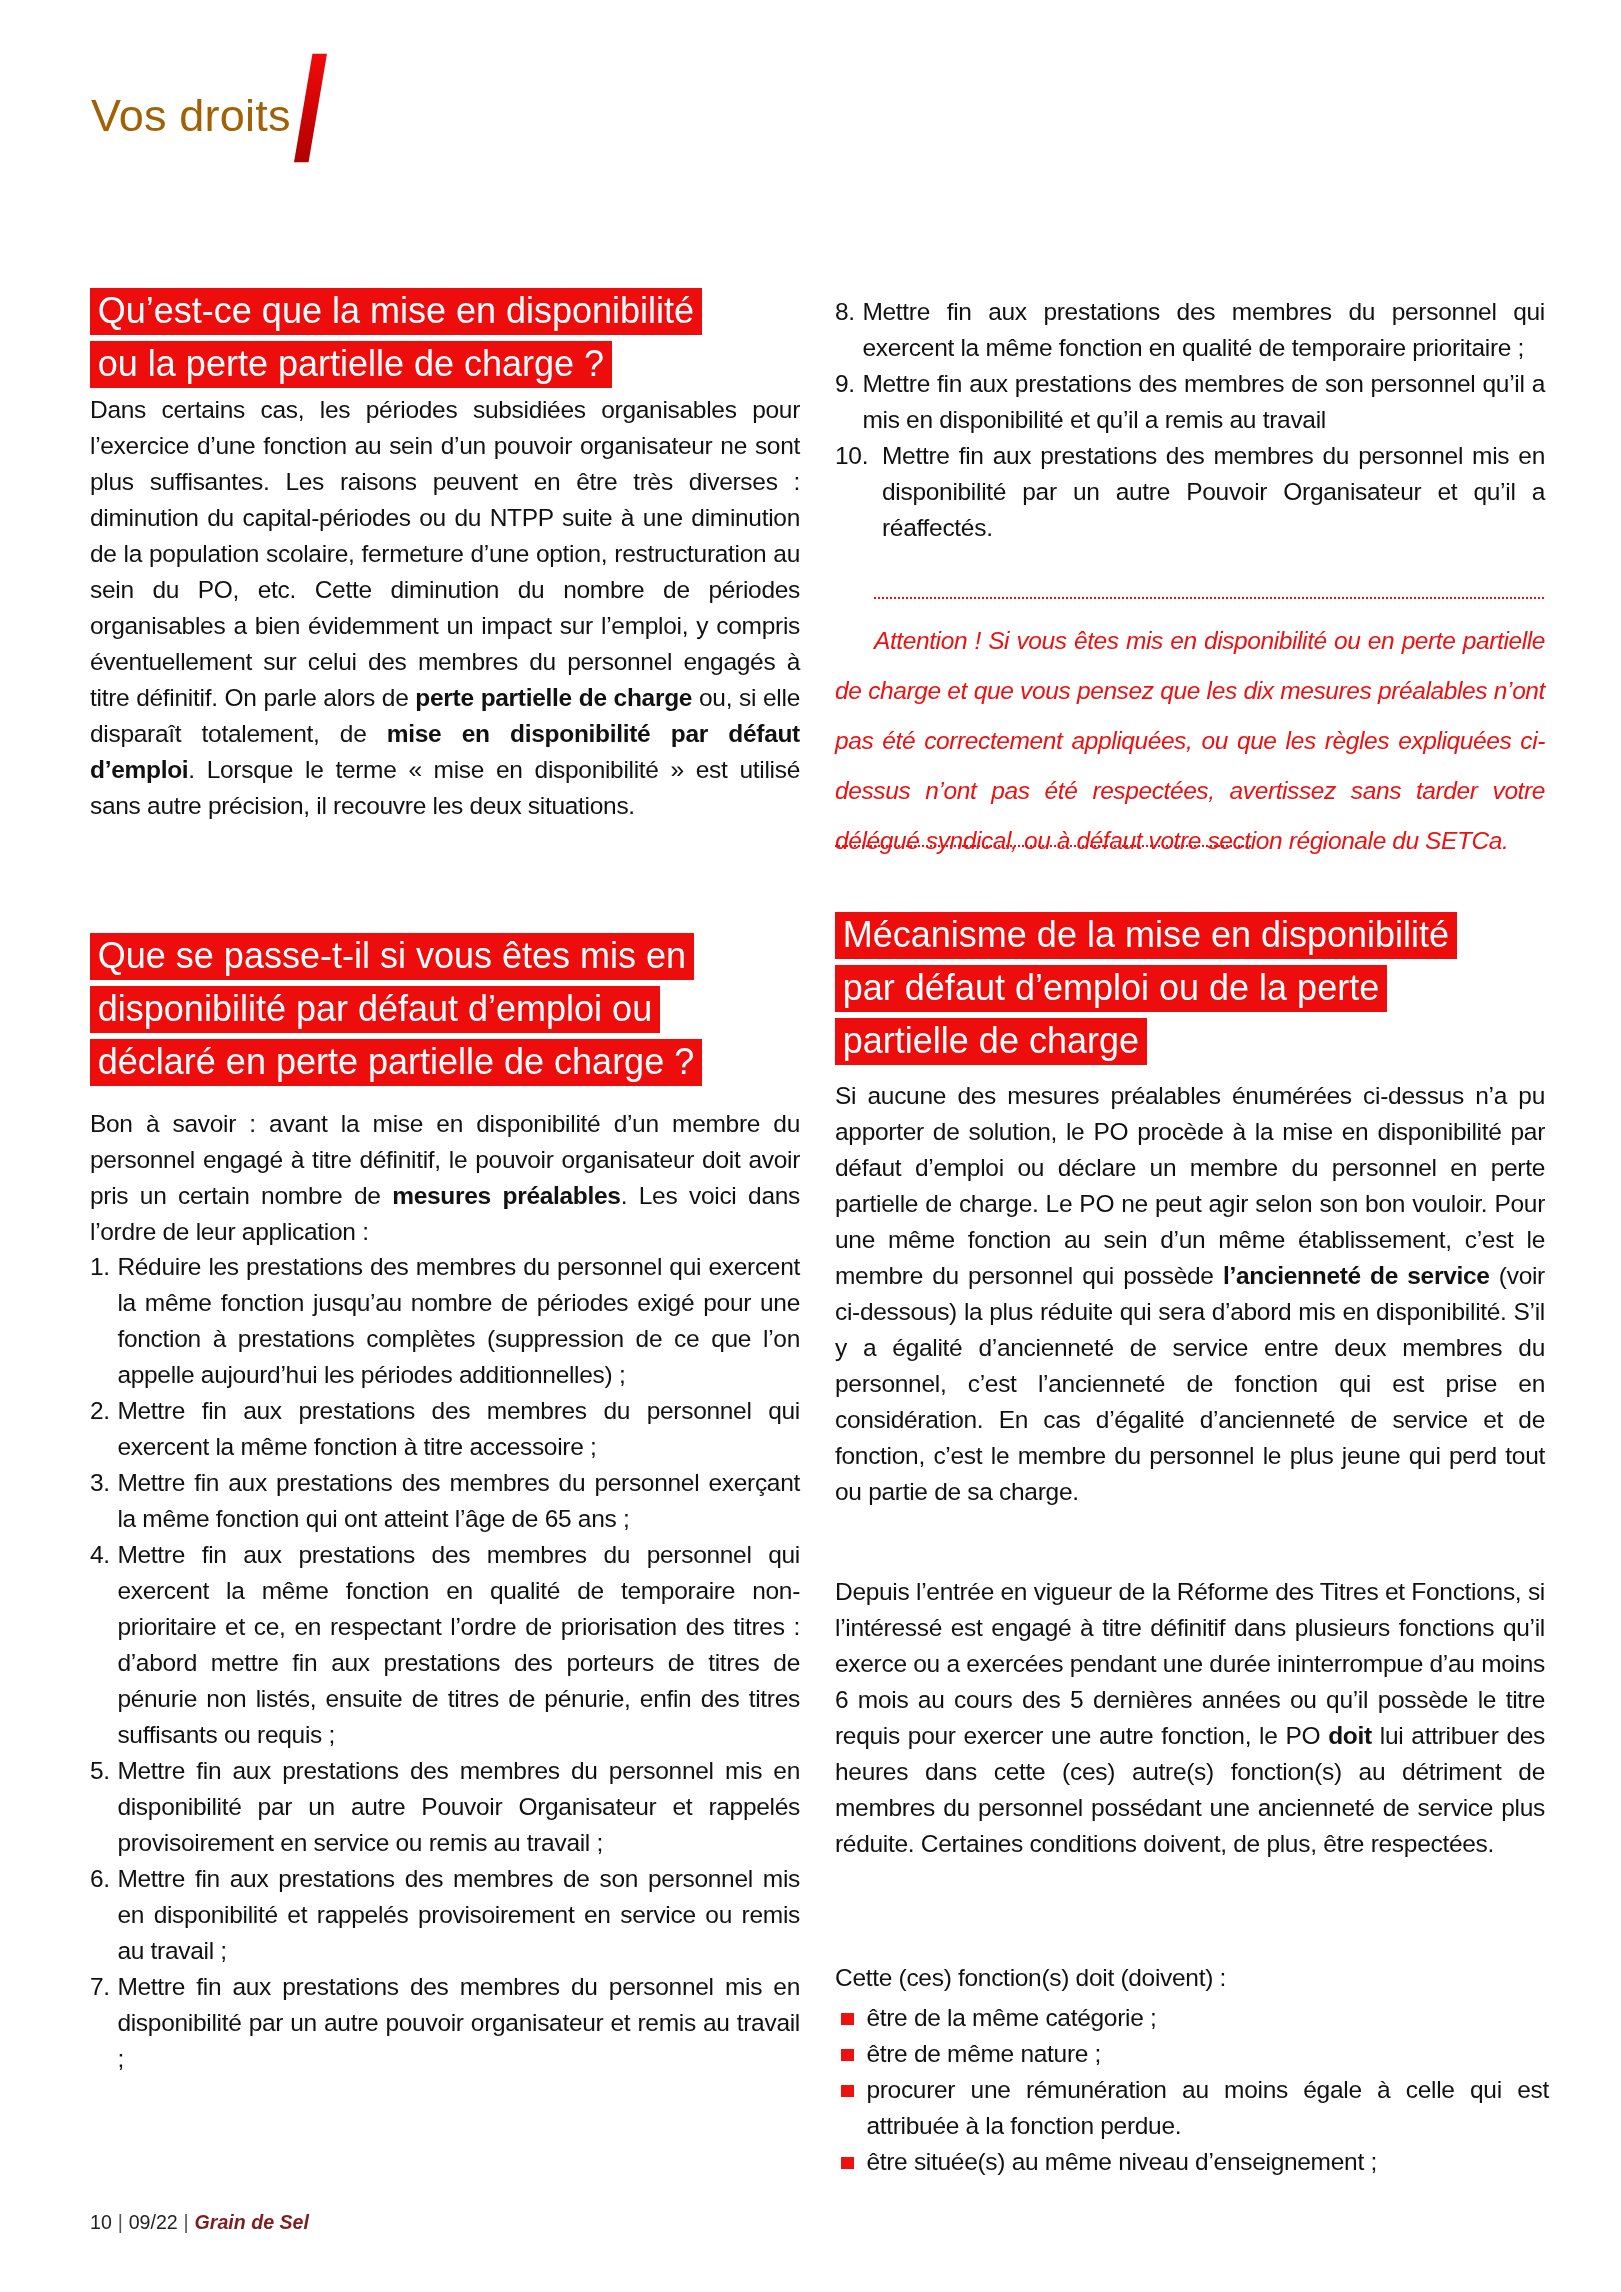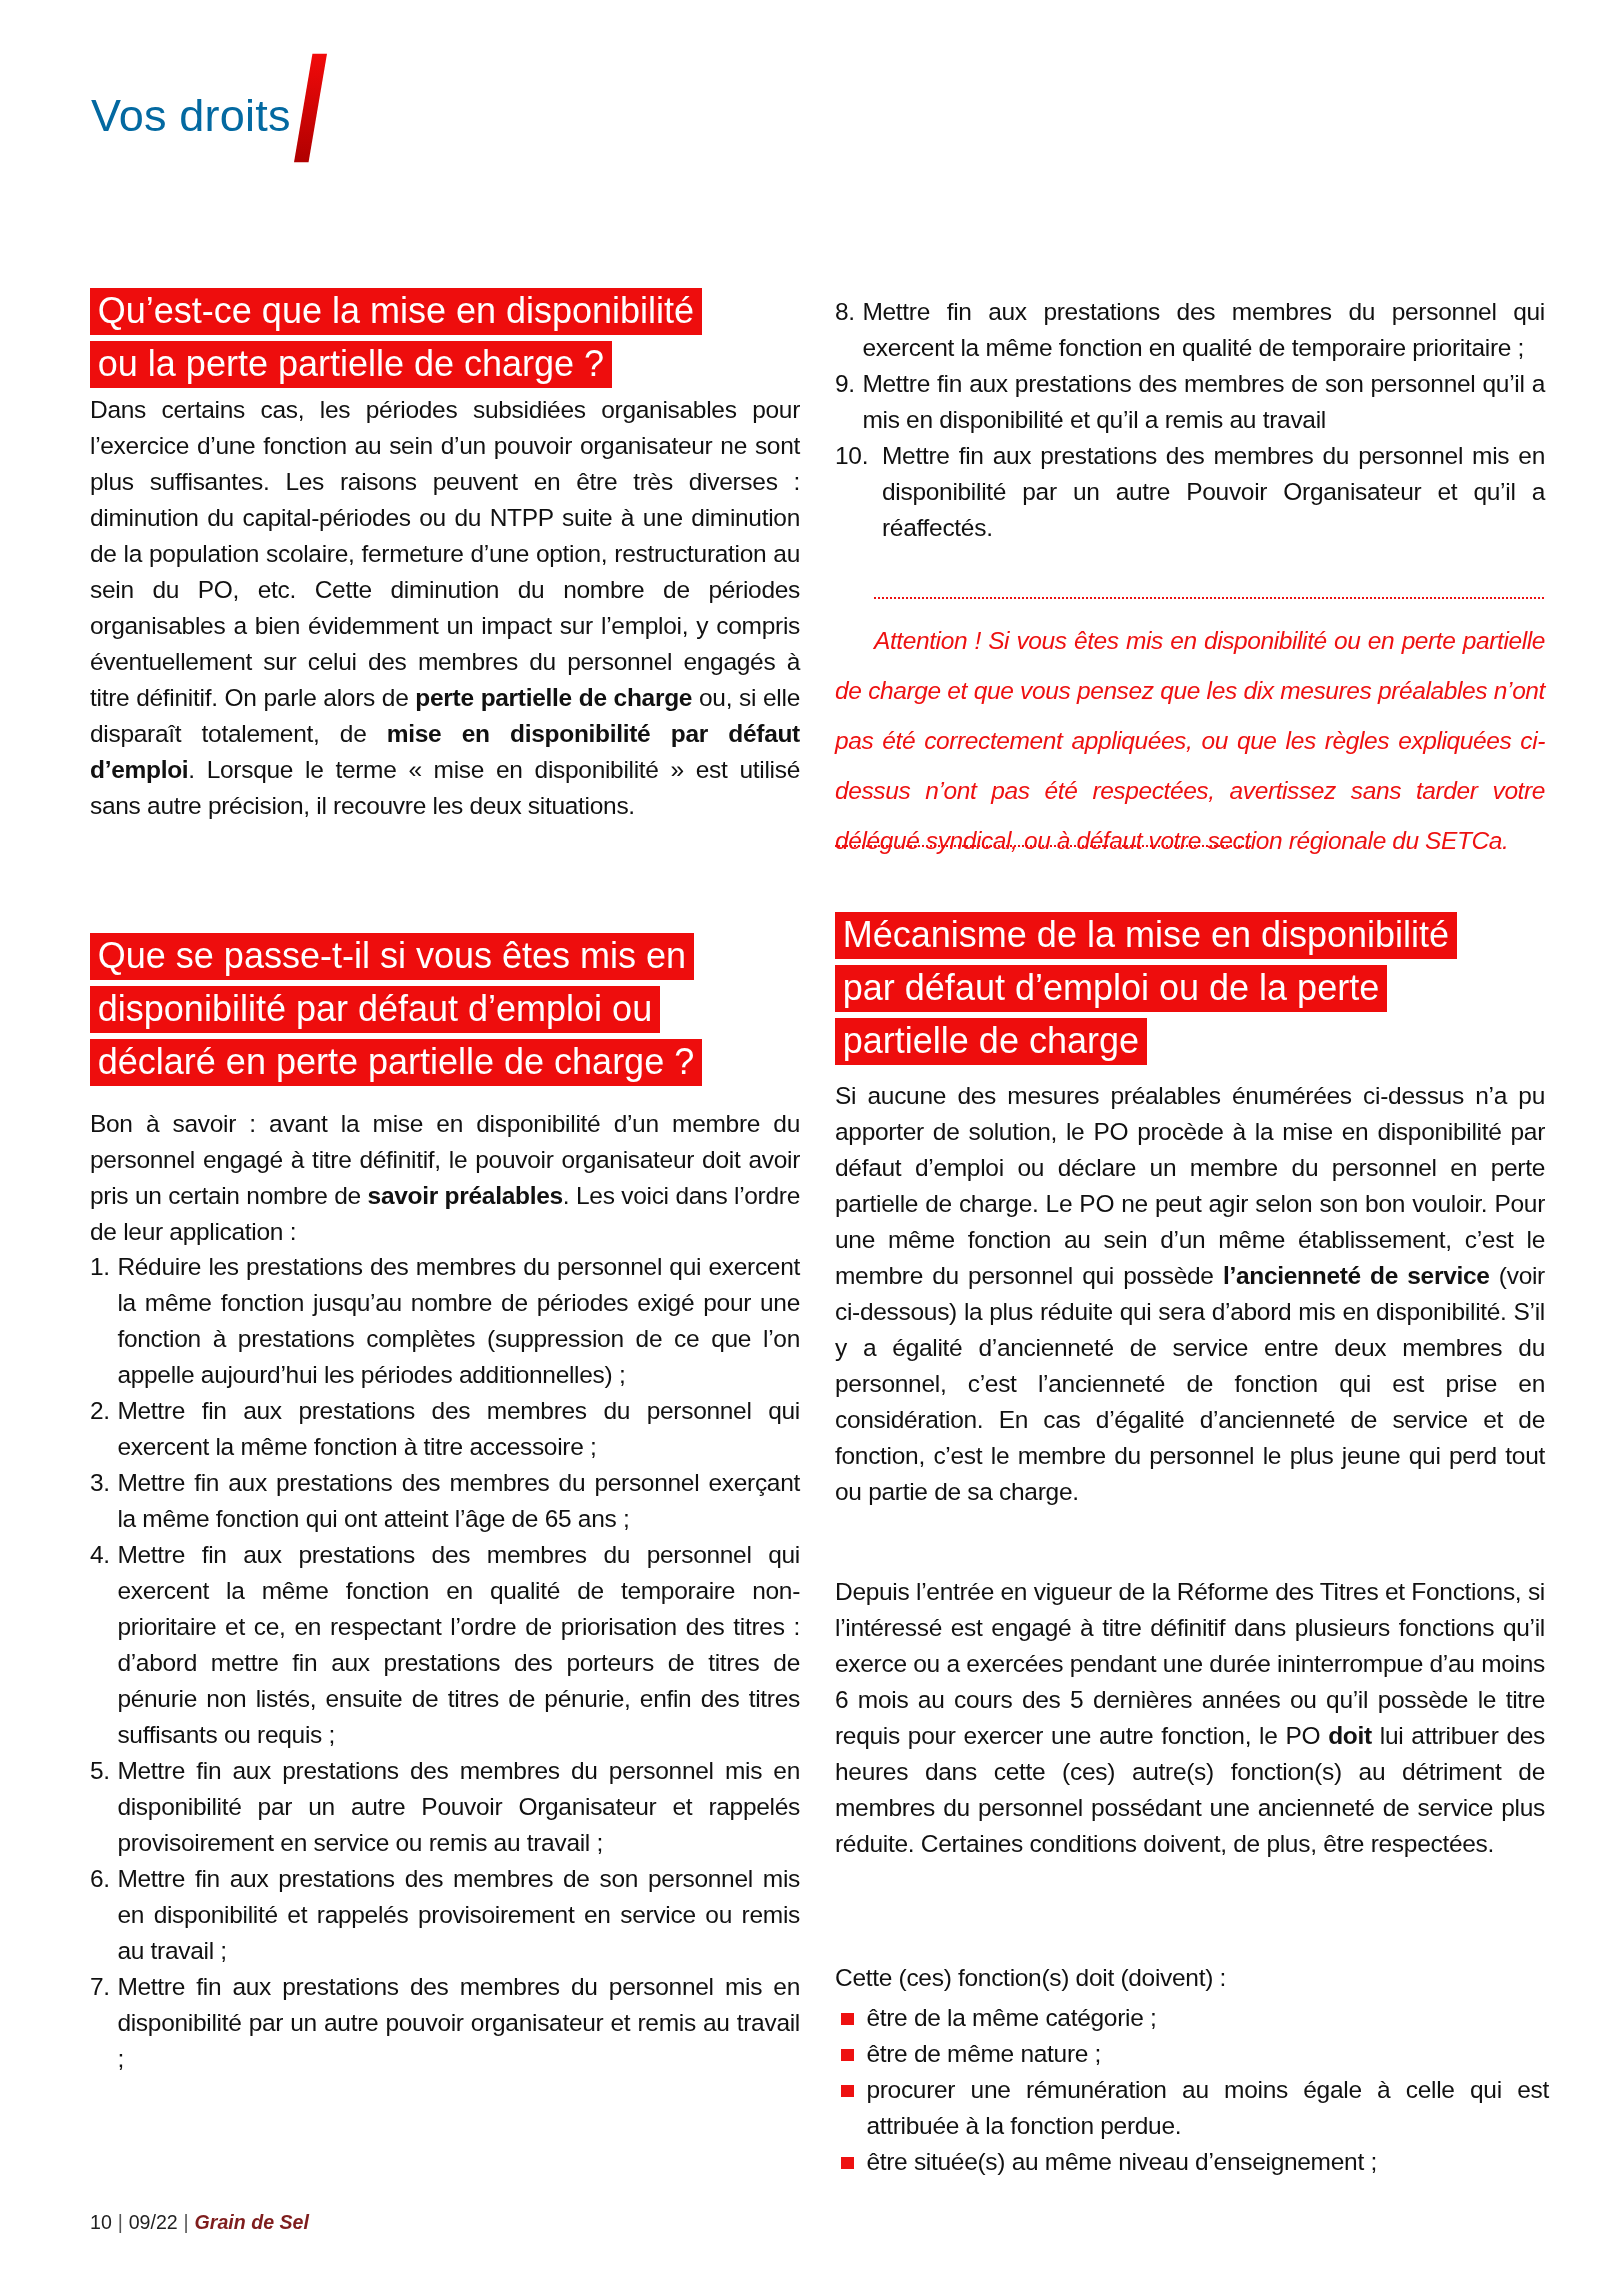--- a/index.html
+++ b/index.html
@@ -1,19 +1,19 @@
 <!DOCTYPE html>
 <html><head>
 <meta charset="utf-8">
 <style>
   html, body { margin: 0; padding: 0; background: #ffffff; }
   body { width: 1621px; height: 2293px; position: relative; overflow: hidden;
          font-family: "Liberation Sans", sans-serif; color: #111; }
   .header { position: absolute; left: 91px; top: 53px; height: 118px; }
-  .header-title { position: absolute; left: 0; top: 37px; font-size: 45px; color: #0369a1; white-space: nowrap; letter-spacing: 0.2px; }
+  .header-title { position: absolute; left: 0; top: 37px; font-size: 45px; color: #a16207; white-space: nowrap; letter-spacing: 0.2px; }
   .header-slash { position: absolute; left: 203px; top: 0; width: 33px; height: 110px; }
   .col { position: absolute; top: 0; width: 710px; }
   .col-left { left: 90px; }
   .col-right { left: 835px; }
   .heading { position: absolute; font-size: 36px; line-height: 53px; color: #ffffff; font-weight: normal; margin: 0; }
   .heading .hl { background: #ee0d0d; padding: 2px 7.8px 3.9px 7.8px; box-decoration-break: clone; -webkit-box-decoration-break: clone; }
   .para { position: absolute; font-size: 24.5px; line-height: 36px; text-align: justify; margin: 0; width: 710px; letter-spacing: -0.3px; }
   .para b { font-weight: bold; }
   .ol { position: absolute; margin: 0; padding: 0; list-style: none; width: 710px; }
   .ol li { position: relative; padding-left: 27.4px; font-size: 24.5px; line-height: 36px; text-align: justify; letter-spacing: -0.3px; }
@@ -51,21 +51,21 @@
   </h2>
 
   <p class="para" style="top:392px;"><span>Dans certains cas, les périodes subsidiées organisables pour l’exercice d’une fonction au sein d’un pouvoir organisateur ne sont plus suffisantes. Les raisons peuvent en être très diverses : diminution du capital-périodes ou du NTPP suite à une diminution de la population scolaire, fermeture d’une option, restructuration au sein du PO, etc. Cette diminution du nombre de périodes organisables a bien évidemment un impact sur l’emploi, y compris éventuellement sur celui des membres du personnel engagés à titre définitif. On parle alors de </span><b>perte partielle de charge</b><span> ou, si elle disparaît totalement, de </span><b>mise en disponibilité par défaut d’emploi</b><span>. Lorsque le terme « mise en disponibilité » est utilisé sans autre précision, il recouvre les deux situations.</span></p>
 
   <h2 class="heading" style="top:929px;">
     <span class="hl">Que se passe-t-il si vous êtes mis en</span><br>
     <span class="hl">disponibilité par défaut d’emploi ou</span><br>
     <span class="hl">déclaré en perte partielle de charge ?</span>
   </h2>
 
-  <p class="para" style="top:1106px;"><span>Bon à savoir : avant la mise en disponibilité d’un membre du personnel engagé à titre définitif, le pouvoir organisateur doit avoir pris un certain nombre de </span><b>savoir préalables</b><span>. Les voici dans l’ordre de leur application :</span></p>
+  <p class="para" style="top:1106px;"><span>Bon à savoir : avant la mise en disponibilité d’un membre du personnel engagé à titre définitif, le pouvoir organisateur doit avoir pris un certain nombre de </span><b>mesures préalables</b><span>. Les voici dans l’ordre de leur application :</span></p>
 
   <ol class="ol" style="top:1249px;">
     <li><span class="num">1.</span><span>Réduire les prestations des membres du personnel qui exercent la même fonction jusqu’au nombre de périodes exigé pour une fonction à prestations complètes (suppression de ce que l’on appelle aujourd’hui les périodes additionnelles) ;</span></li>
     <li><span class="num">2.</span><span>Mettre fin aux prestations des membres du personnel qui exercent la même fonction à titre accessoire ;</span></li>
     <li><span class="num">3.</span><span>Mettre fin aux prestations des membres du personnel exerçant la même fonction qui ont atteint l’âge de 65 ans ;</span></li>
     <li><span class="num">4.</span><span>Mettre fin aux prestations des membres du personnel qui exercent la même fonction en qualité de temporaire non-prioritaire et ce, en respectant l’ordre de priorisation des titres : d’abord mettre fin aux prestations des porteurs de titres de pénurie non listés, ensuite de titres de pénurie, enfin des titres suffisants ou requis ;</span></li>
     <li><span class="num">5.</span><span>Mettre fin aux prestations des membres du personnel mis en disponibilité par un autre Pouvoir Organisateur et rappelés provisoirement en service ou remis au travail ;</span></li>
     <li><span class="num">6.</span><span>Mettre fin aux prestations des membres de son personnel mis en disponibilité et rappelés provisoirement en service ou remis au travail ;</span></li>
     <li><span class="num">7.</span><span>Mettre fin aux prestations des membres du personnel mis en disponibilité par un autre pouvoir organisateur et remis au travail ;</span></li>
   </ol>

